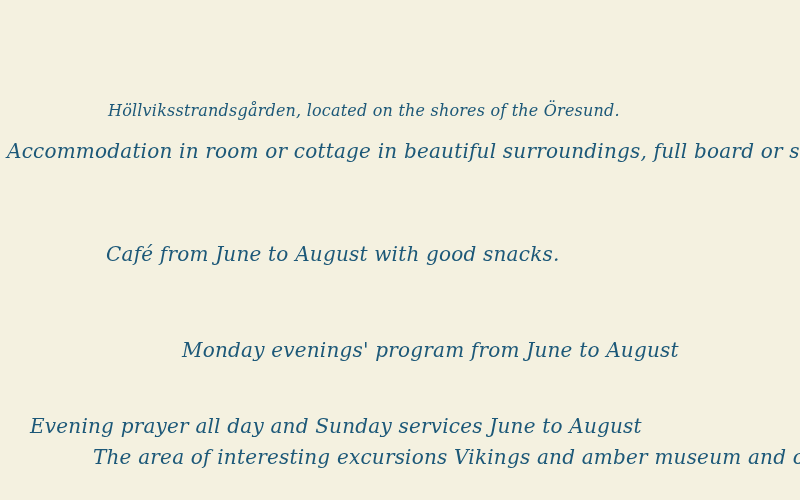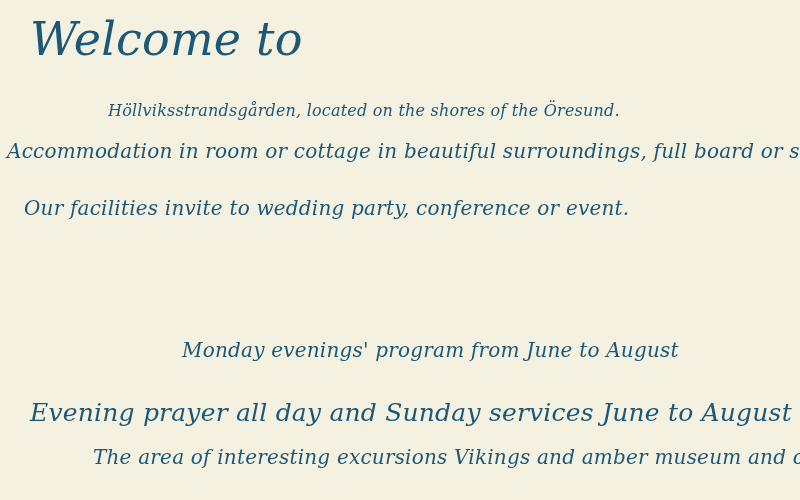--- a/index.html
+++ b/index.html
@@ -34,36 +34,35 @@
     font-size: 46px;
     line-height: 1.1;
     font-style: italic;
   }
   .l1 { left: 108px;  top: 101px; font-size: 16px; }
   .l2 { left: 7px;    top: 139px; font-size: 20px; }
   .l3 { left: 24px;   top: 196px; font-size: 20px; }
   .l4 { left: 106px;  top: 242px; font-size: 20px; }
   .l5 { left: 305px;  top: 291px; font-size: 20px; }
   .l6 { left: 182px;  top: 338px; font-size: 20px; }
-  .l7 { left: 30px;   top: 398px; font-size: 25px; }
+  .l7 { left: 30px;   top: 414px; font-size: 20px; }
   .l8 { left: 93px;   top: 445px; font-size: 20px; }
 </style>
 </head>
 <body>
 
 <div id="page">
 
-  <div class="line heading">Welcome to</div>
 
   <div class="line l1">Höllviksstrandsgården, located on the shores of the Öresund.</div>
 
   <div class="line l2">Accommodation in room or cottage in beautiful surroundings, full board or self-catering.</div>
 
-  <div class="line l3">Our facilities invite to wedding party, conference or event.</div>
 
+  <div class="line l4">Café from June to August with good snacks.</div>
 
 
   <div class="line l6">Monday evenings' program from June to August</div>
 
   <div class="line l7">Evening prayer all day and Sunday services June to August</div>
 
   <div class="line l8">The area of interesting excursions  Vikings and amber museum and others</div>
 
 </div>
 

